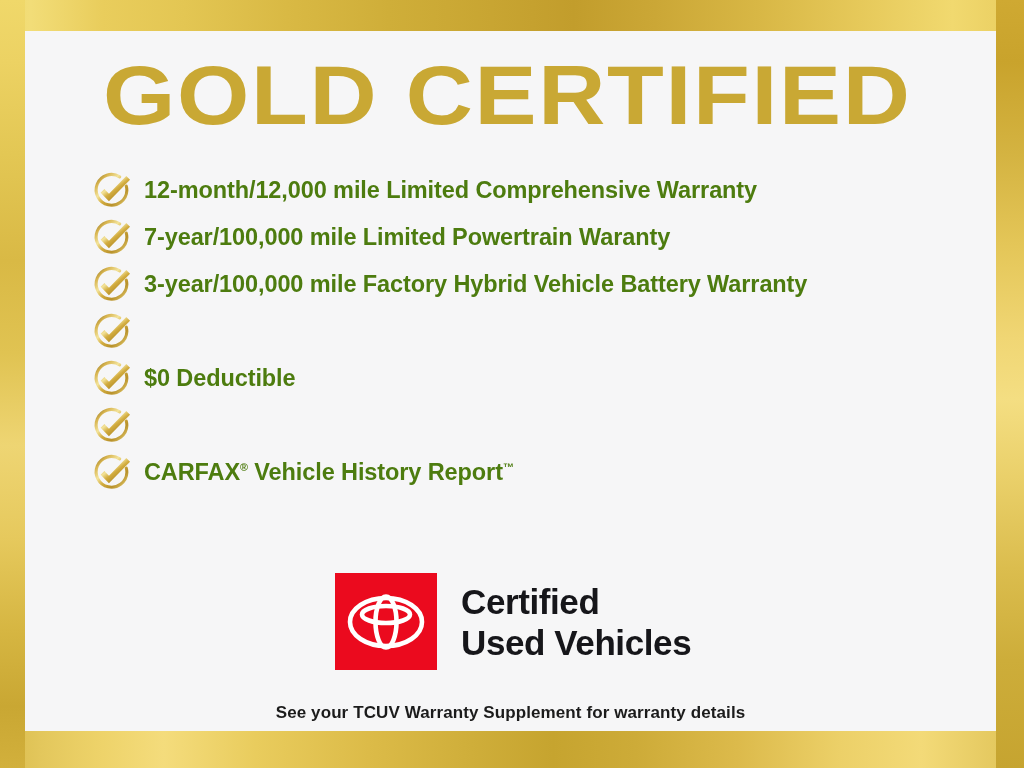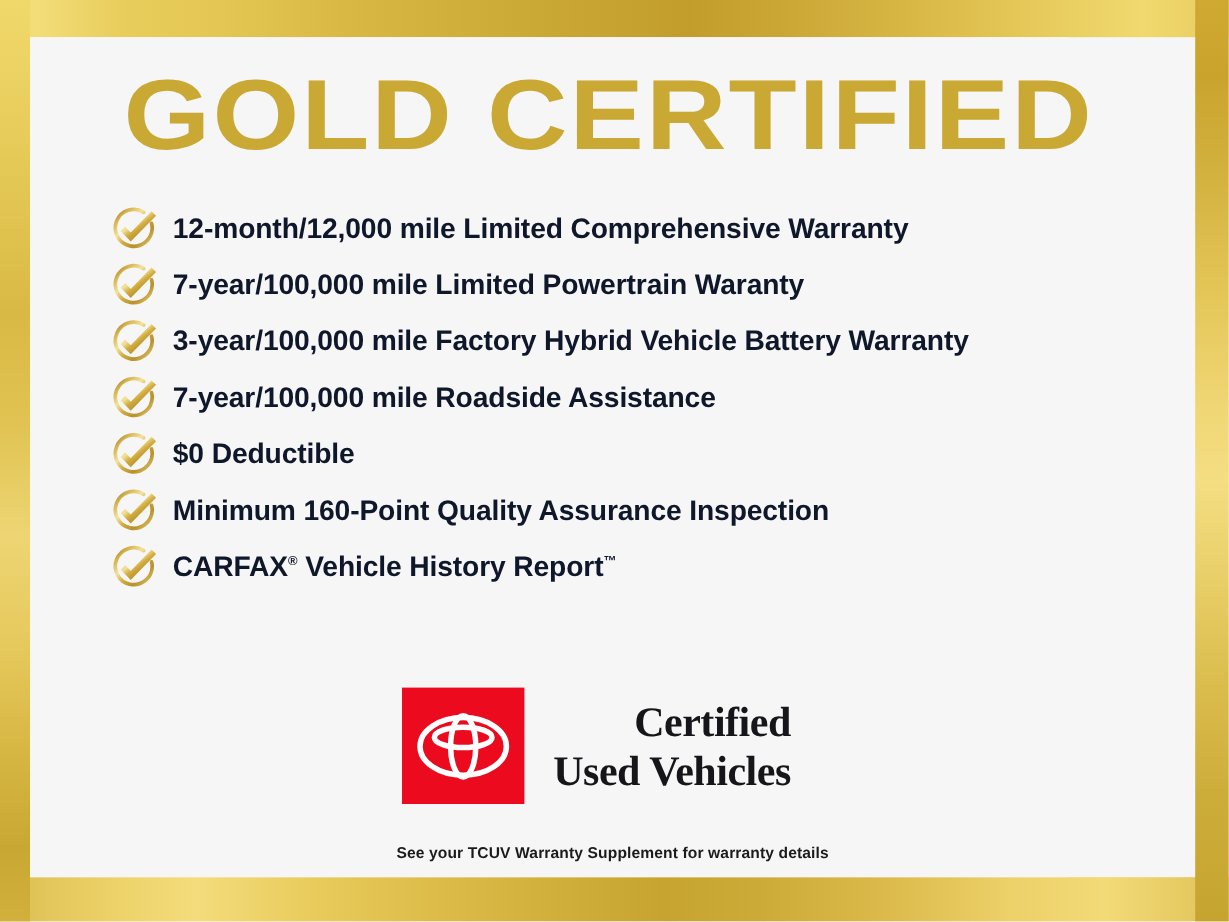--- a/index.html
+++ b/index.html
@@ -104,21 +104,21 @@
     flex: 0 0 41px;
     width: 41px;
     height: 41px;
     margin-right: 12px;
     display: block;
   }
 
   .benefit-text {
     font-size: 23.5px;
     font-weight: 700;
-    color: #0f172a;
+    color: #4d7c0f;
     letter-spacing: -0.1px;
     white-space: nowrap;
     font-family: "Liberation Sans", sans-serif;
   }
 
   .benefit-text sup {
     font-size: 0.46em;
     vertical-align: super;
     font-weight: 700;
     line-height: 0;
@@ -143,32 +143,31 @@
     flex: 0 0 102px;
   }
 
   #toyota-wordmark {
     margin-left: 24px;
     font-size: 35px;
     line-height: 41px;
     font-weight: 700;
     color: #16161a;
     letter-spacing: -0.4px;
-    font-family: Liberation Serif, serif;
-    text-align: right;
+    font-family: Liberation Sans, sans-serif;
   }
 
   
   #footer-note {
     position: absolute;
     left: 0;
     top: 672px;
     width: 971px;
     text-align: center;
-    font-size: 13px;
+    font-size: 17px;
     font-weight: 700;
     color: #1b1b1b;
     letter-spacing: 0.1px;
     font-family: "Liberation Sans", sans-serif;
   }
 </style>
 </head>
 <body>
 
 <div id="frame">
@@ -242,21 +241,20 @@
                 <stop offset="18%" stop-color="#d7b44f"></stop>
                 <stop offset="38%" stop-color="#f3e39a"></stop>
                 <stop offset="55%" stop-color="#d2ac3f"></stop>
                 <stop offset="75%" stop-color="#b8912b"></stop>
                 <stop offset="100%" stop-color="#e7d073"></stop>
               </linearGradient>
             </defs>
             <path d="M 33.6 8.0 A 18 18 0 1 0 42 24 A 18 18 0 0 0 41.3 18.9" fill="none" stroke="url(#goldgrad3)" stroke-width="3.6" stroke-linecap="round"></path>
             <path d="M 13.5 24.5 L 21 32.2 L 43.5 9.2" fill="none" stroke="url(#goldgrad3)" stroke-width="6.2" stroke-linecap="butt" stroke-linejoin="miter"></path>
           </svg>
-          <div class="benefit-text">7-year/100,000 mile Roadside Assistance</div>
         </div>
         <div class="benefit-row">
           <svg class="check-icon" viewBox="0 0 48 48">
             <defs>
               <linearGradient id="goldgrad4" x1="0" y1="0" x2="1" y2="1">
                 <stop offset="0%" stop-color="#8d6f20"></stop>
                 <stop offset="18%" stop-color="#d7b44f"></stop>
                 <stop offset="38%" stop-color="#f3e39a"></stop>
                 <stop offset="55%" stop-color="#d2ac3f"></stop>
                 <stop offset="75%" stop-color="#b8912b"></stop>
@@ -276,21 +274,20 @@
                 <stop offset="18%" stop-color="#d7b44f"></stop>
                 <stop offset="38%" stop-color="#f3e39a"></stop>
                 <stop offset="55%" stop-color="#d2ac3f"></stop>
                 <stop offset="75%" stop-color="#b8912b"></stop>
                 <stop offset="100%" stop-color="#e7d073"></stop>
               </linearGradient>
             </defs>
             <path d="M 33.6 8.0 A 18 18 0 1 0 42 24 A 18 18 0 0 0 41.3 18.9" fill="none" stroke="url(#goldgrad5)" stroke-width="3.6" stroke-linecap="round"></path>
             <path d="M 13.5 24.5 L 21 32.2 L 43.5 9.2" fill="none" stroke="url(#goldgrad5)" stroke-width="6.2" stroke-linecap="butt" stroke-linejoin="miter"></path>
           </svg>
-          <div class="benefit-text">Minimum 160-Point Quality Assurance Inspection</div>
         </div>
         <div class="benefit-row">
           <svg class="check-icon" viewBox="0 0 48 48">
             <defs>
               <linearGradient id="goldgrad6" x1="0" y1="0" x2="1" y2="1">
                 <stop offset="0%" stop-color="#8d6f20"></stop>
                 <stop offset="18%" stop-color="#d7b44f"></stop>
                 <stop offset="38%" stop-color="#f3e39a"></stop>
                 <stop offset="55%" stop-color="#d2ac3f"></stop>
                 <stop offset="75%" stop-color="#b8912b"></stop>

